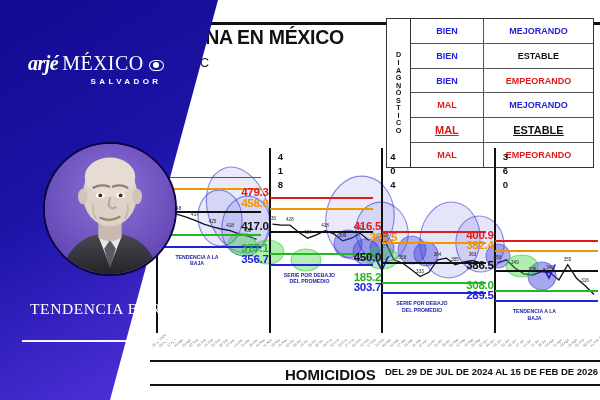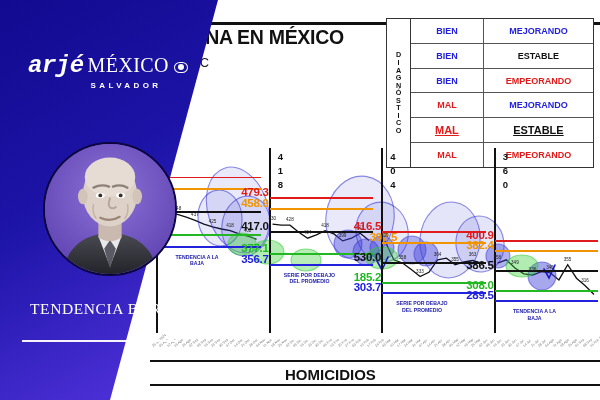--- a/index.html
+++ b/index.html
@@ -79,22 +79,22 @@
   
   .purple-panel {
     position:absolute; left:0; top:0; width:100%; height:100%;
     pointer-events:none;
     clip-path: polygon(0 0, 218px 0, 110px 400px, 0 400px);
     background: linear-gradient(150deg, #120a8f 0%, #1d14a8 32%, #4b2fd6 62%, #6b3fe0 88%, #7a46e8 100%);
   }
   .logo-wrap { position:absolute; left:28px; top:52px; width:160px; height:42px; }
   .logo-row { display:flex; align-items:baseline; gap:4px; }
   .logo-arje {
-    font-family:Liberation Mono, monospace; font-style:italic; font-weight:bold;
-    font-size:24px; color:#fff; letter-spacing:-0.5px;
+    font-family:Liberation Serif, serif; font-style:italic; font-weight:bold;
+    font-size:20px; color:#fff; letter-spacing:-0.5px;
   }
   .logo-mex {
     font-family:"Liberation Serif", serif; font-weight:normal;
     font-size:20px; color:#fff; letter-spacing:0.4px;
   }
   .logo-eye {
     width:15px; height:11px; border:1.6px solid #fff; border-radius:50% / 60%;
     display:inline-flex; align-items:center; justify-content:center; margin-left:1px;
     position:relative; top:-2px;
   }
@@ -270,21 +270,21 @@
         <div class="panel-digits" style="left: 237px; top: 2px;">
           <div>4</div>
           <div>0</div>
           <div>4</div>
         </div>
         <div class="hline" style="left: 232px; width: 103.5px; top: 83.4235px; background: rgb(224, 27, 27);"></div>
         <div class="lbl-val" style="color: rgb(224, 27, 27); top: 72.4235px; left: 187px; width: 44px; text-align: right;">416.5</div>
         <div class="hline" style="left: 232px; width: 103.5px; top: 93.7059px; background: rgb(240, 148, 0);"></div>
         <div class="lbl-val" style="color: rgb(240, 148, 0); top: 82.7059px; left: 187px; width: 60px; text-align: right;">397.5</div>
         <div class="hline thick" style="left: 232px; width: 103.5px; top: 114px; background: rgb(17, 17, 17);"></div>
-        <div class="lbl-val" style="color: rgb(17, 17, 17); top: 103px; left: 187px; width: 44px; text-align: right;">530.0</div>
+        <div class="lbl-val" style="color: rgb(17, 17, 17); top: 103px; left: 187px; width: 44px; text-align: right;">450.0</div>
         <div class="hline" style="left: 232px; width: 103.5px; top: 134.186px; background: rgb(34, 184, 34);"></div>
         <div class="lbl-val" style="color: rgb(34, 184, 34); top: 123.186px; left: 187px; width: 44px; text-align: right;">185.2</div>
         <div class="hline" style="left: 232px; width: 103.5px; top: 144.468px; background: rgb(34, 34, 221);"></div>
         <div class="lbl-val" style="color: rgb(34, 34, 221); top: 133.468px; left: 187px; width: 44px; text-align: right;">303.7</div>
         <div class="ptnum" style="left: 231px; top: 84.8941px;">399</div>
         <div class="ptnum" style="left: 248.545px; top: 107.082px;">358</div>
         <div class="ptnum" style="left: 266.091px; top: 120.612px;">333</div>
         <div class="ptnum" style="left: 283.636px; top: 103.835px;">364</div>
         <div class="ptnum" style="left: 301.182px; top: 108.706px;">355</div>
         <div class="ptnum" style="left: 318.727px; top: 104.376px;">363</div>
@@ -372,20 +372,21 @@
         <div class="xtick" style="left: 404.881px; top: 14px;">11 Ago</div>
         <div class="xtick" style="left: 412.305px; top: 14px;">18 Ago</div>
         <div class="xtick" style="left: 419.729px; top: 14px;">25 Ago</div>
         <div class="xtick" style="left: 427.153px; top: 14px;">01 Sep</div>
         <div class="xtick" style="left: 434.576px; top: 14px;">08 Sep</div>
         <div class="xtick" style="left: 442px; top: 14px;">15 Feb 2026</div>
       </div>
 
     <div class="bot-rule"></div>
     <div class="bot-left">HOMICIDIOS</div>
+    <div class="bot-right">DEL 29 DE JUL DE 2024 AL 15 DE FEB DE 2026</div>
     <div class="bot-rule2"></div>
   </div>
 
   <div class="purple-panel"></div>
 
   <div class="logo-wrap">
     <div class="logo-row">
       <span class="logo-arje">arjé</span>
       <span class="logo-mex">MÉXICO</span>
       <span class="logo-eye">

